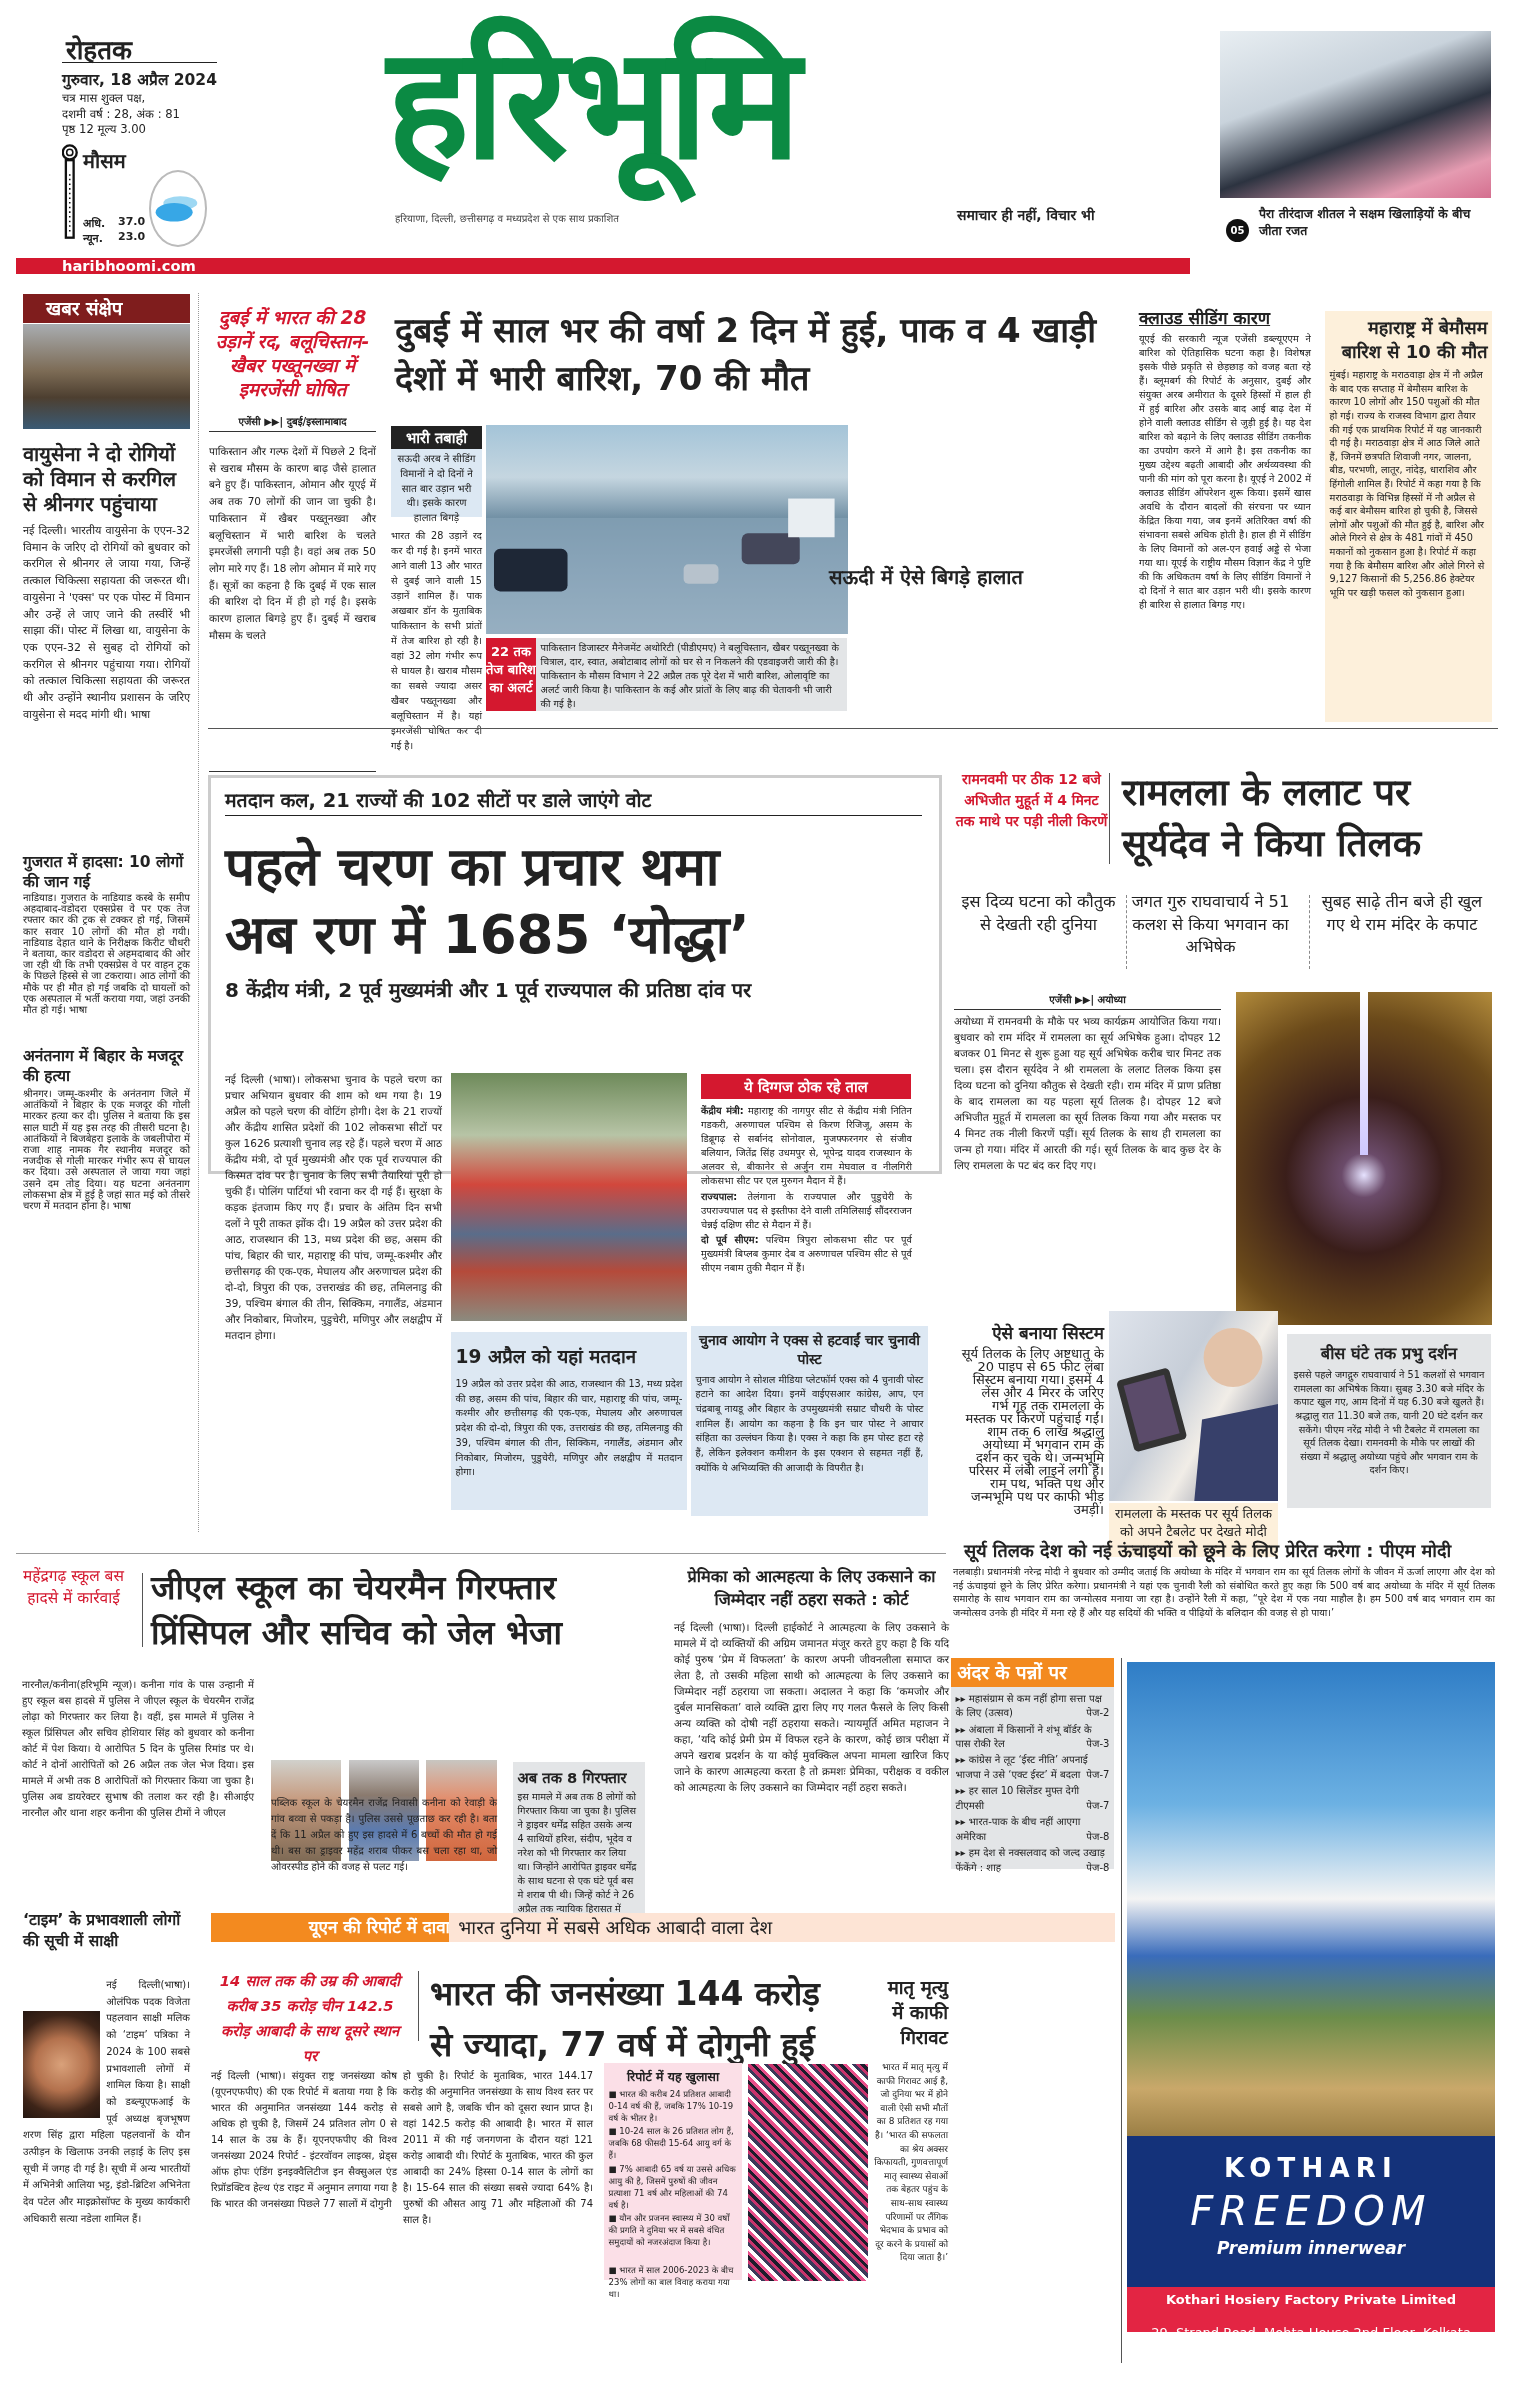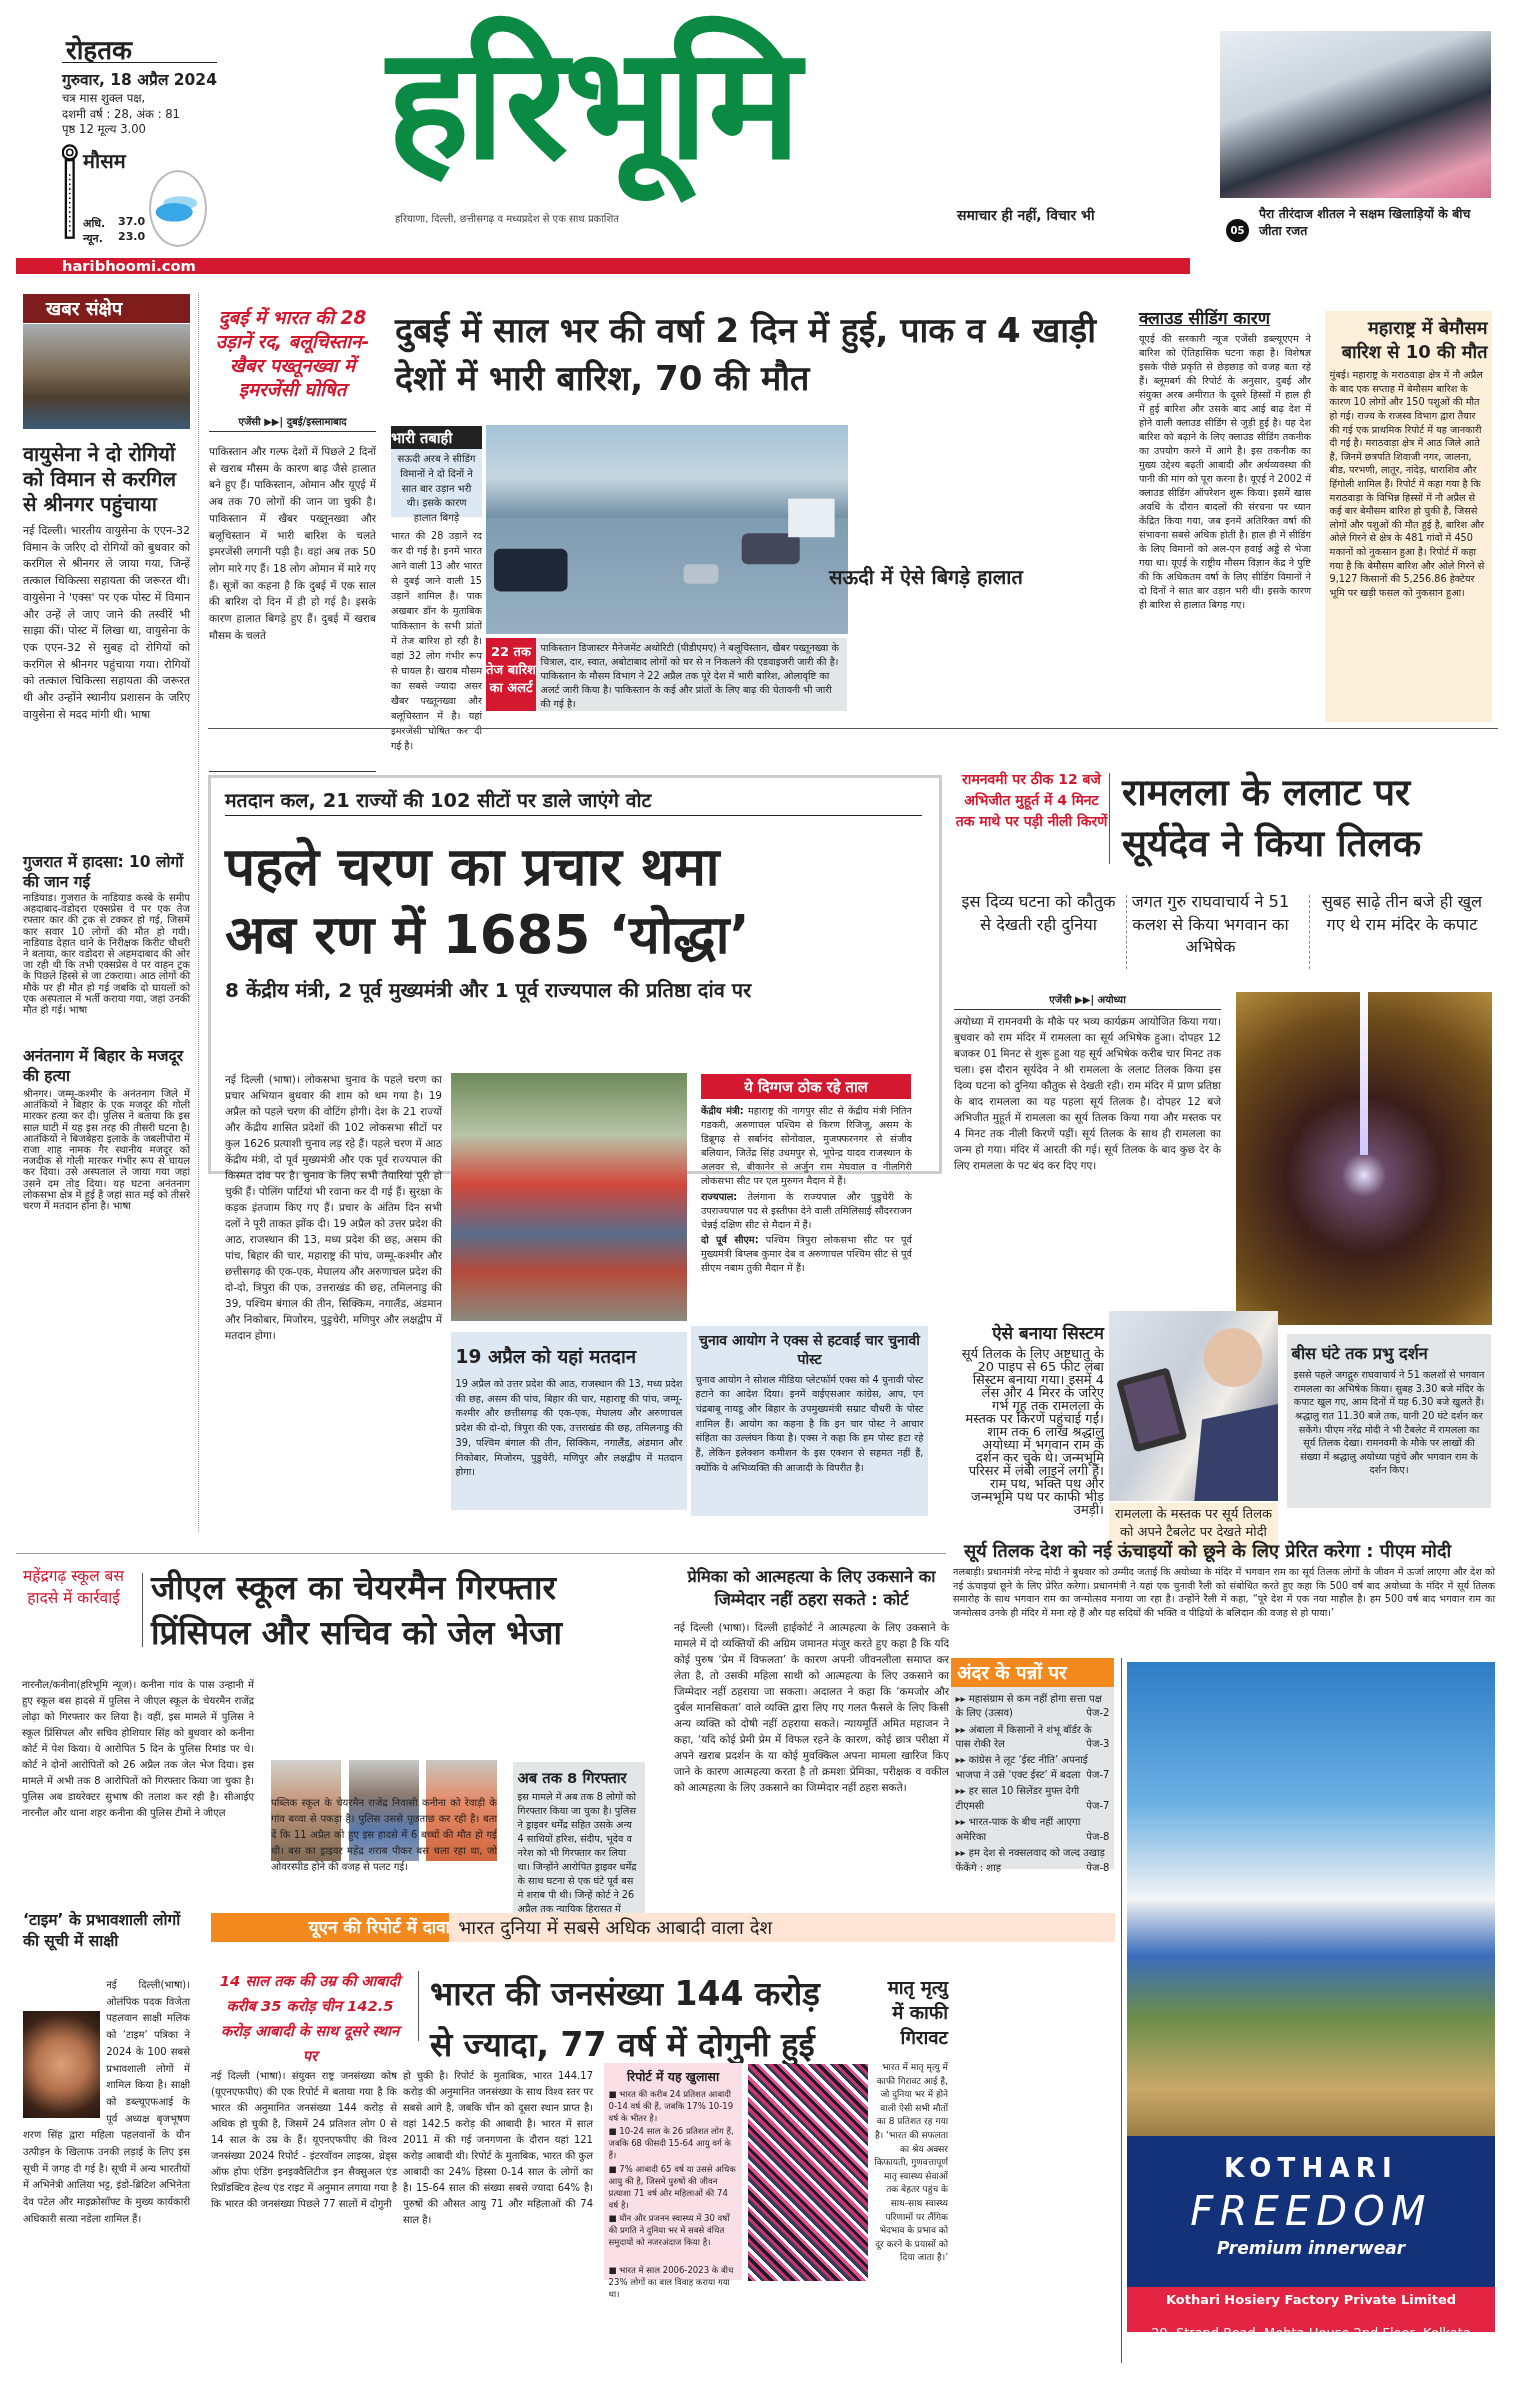--- a/index.html
+++ b/index.html
@@ -27,21 +27,21 @@
 #teaser-text{left:1259px;top:205px;font-size:12.4px;font-weight:bold;line-height:17px;width:232px}
 
 
 #ks-head{left:23px;top:294px;width:167px;height:29px;background:#7f1d1d;color:#fff;font-size:18.6px;font-weight:bold;padding-left:23px;line-height:29px}
 #ks-photo{left:23px;top:324px;width:167px;height:105px;background:linear-gradient(180deg,#a9adb1 0%,#7c6b55 45%,#4d3f30 70%,#3a5a74 100%)}
 .sidehead{font-size:20px;font-weight:bold;line-height:25px}
 
 
 #dubai-red{left:209px;top:306px;width:167px;font-size:18.6px;font-style:italic;font-weight:bold;color:#d4182f;text-align:center;line-height:24px}
 #main1{left:395px;top:306px;font-size:34px;font-weight:bold;line-height:48px;width:744px}
-#bhari-head{left:391px;top:426px;width:91px;height:23px;background:#222;color:#fff;font-weight:bold;font-size:14.7px;line-height:23px}
+#bhari-head{left:391px;top:426px;width:91px;height:23px;background:#222;color:#fff;text-align:center;font-weight:bold;font-size:14.7px;line-height:23px}
 #bhari-box{left:391px;top:449px;width:91px;height:68px;background:#dce8f3;font-size:10px;text-align:center;line-height:14.7px;padding:3.1px}
 #flood{left:486px;top:425px;width:362px;height:209px;background:linear-gradient(180deg,#a4c4d8 0%,#c5d6e0 25%,#6f8ea3 45%,#8aa3b7 70%,#a9bccb 100%)}
 #flood-cap{left:829px;top:563px;font-size:20px;font-weight:bold;color:#222}
 #alert-red{left:486px;top:638px;width:50px;height:73px;background:#d4182f;color:#fff;font-size:13px;font-weight:bold;text-align:center;line-height:18px;padding-top:4.6px}
 #alert-box{left:536px;top:638px;width:311px;height:73px;background:#e3e5e7;font-size:9.7px;line-height:14px;padding:3.1px 4.6px}
 
 
 #cs-head{left:1139px;top:306px;font-size:17px;font-weight:bold;text-decoration:underline}
 #maha-box{left:1325px;top:311px;width:167px;height:411px;background:#fdf0db;padding:4.6px}
 
@@ -212,21 +212,21 @@
 <div class="photo" id="modi-photo">
  <svg width="169" height="190" viewBox="0 0 218 245">
       <rect x="20" y="80" width="70" height="95" rx="6" fill="#333" transform="rotate(-15 55 127)"></rect>
       <rect x="28" y="88" width="54" height="78" fill="#5b4b6a" transform="rotate(-15 55 127)"></rect>
       <circle cx="160" cy="60" r="38" fill="#e3c2a8"></circle>
       <path d="M120 140 L218 120 L218 245 L110 245Z" fill="#37406a"></path>
     </svg>
 </div>
 <div class="abs" id="modi-cap">रामलला के मस्तक पर सूर्य तिलक को अपने टैबलेट पर देखते मोदी</div>
 <div class="abs" id="bees-box">
- <div style="font-size:16.3px;font-weight:bold;margin:3.1px 0 4.6px">बीस घंटे तक प्रभु दर्शन</div>
+ <div style="font-size:16.3px;font-weight:bold;text-align:center;margin:3.1px 0 4.6px">बीस घंटे तक प्रभु दर्शन</div>
  <div style="font-size:9.7px;line-height:13.6px;text-align:center">इससे पहले जगद्गुरु राघवाचार्य ने 51 कलशों से भगवान रामलला का अभिषेक किया। सुबह 3.30 बजे मंदिर के कपाट खुल गए, आम दिनों में यह 6.30 बजे खुलते हैं। श्रद्धालु रात 11.30 बजे तक, यानी 20 घंटे दर्शन कर सकेंगे। पीएम नरेंद्र मोदी ने भी टैबलेट में रामलला का सूर्य तिलक देखा। रामनवमी के मौके पर लाखों की संख्या में श्रद्धालु अयोध्या पहुंचे और भगवान राम के दर्शन किए।</div>
 </div>
 <div class="abs" id="pm-head">सूर्य तिलक देश को नई ऊंचाइयों को छूने के लिए प्रेरित करेगा : पीएम मोदी</div>
 <div class="abs txts" style="left:953px;top:1565px;width:542px;font-size:9.7px;line-height:13.6px">नलबाड़ी। प्रधानमंत्री नरेन्द्र मोदी ने बुधवार को उम्मीद जताई कि अयोध्या के मंदिर में भगवान राम का सूर्य तिलक लोगों के जीवन में ऊर्जा लाएगा और देश को नई ऊंचाइयां छूने के लिए प्रेरित करेगा। प्रधानमंत्री ने यहां एक चुनावी रैली को संबोधित करते हुए कहा कि 500 वर्ष बाद अयोध्या के मंदिर में सूर्य तिलक समारोह के साथ भगवान राम का जन्मोत्सव मनाया जा रहा है। उन्होंने रैली में कहा, “पूरे देश में एक नया माहौल है। हम 500 वर्ष बाद भगवान राम का जन्मोत्सव उनके ही मंदिर में मना रहे हैं और यह सदियों की भक्ति व पीढ़ियों के बलिदान की वजह से हो पाया।’</div>
 
 <div class="hline" style="left:15.5px;top:1553px;width:930px;border-top:0.8px solid #999"></div>
 <div class="abs" id="gl-red">महेंद्रगढ़ स्कूल बस हादसे में कार्रवाई</div>
 <div class="vline" style="left:142px;top:1573px;height:74px;border-left:0.8px solid #555"></div>
 <div class="abs" id="gl-main">
  <div>जीएल स्कूल का चेयरमैन गिरफ्तार</div>

